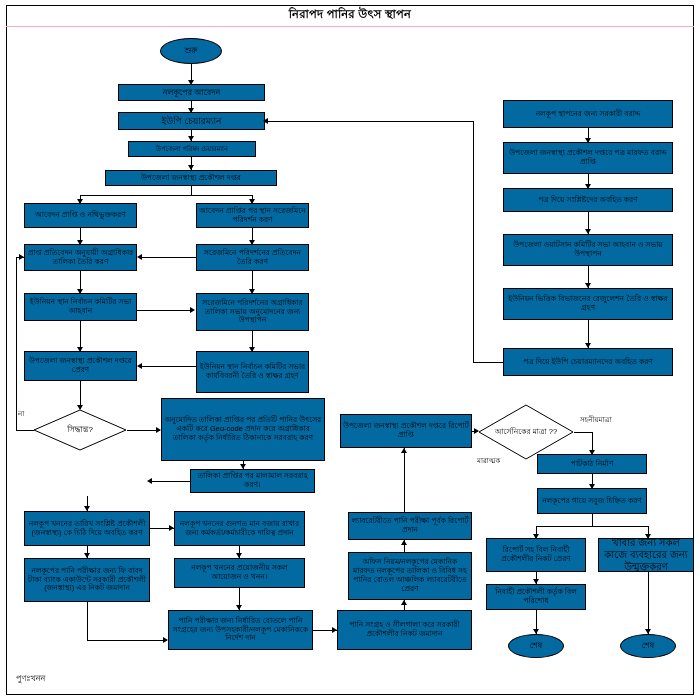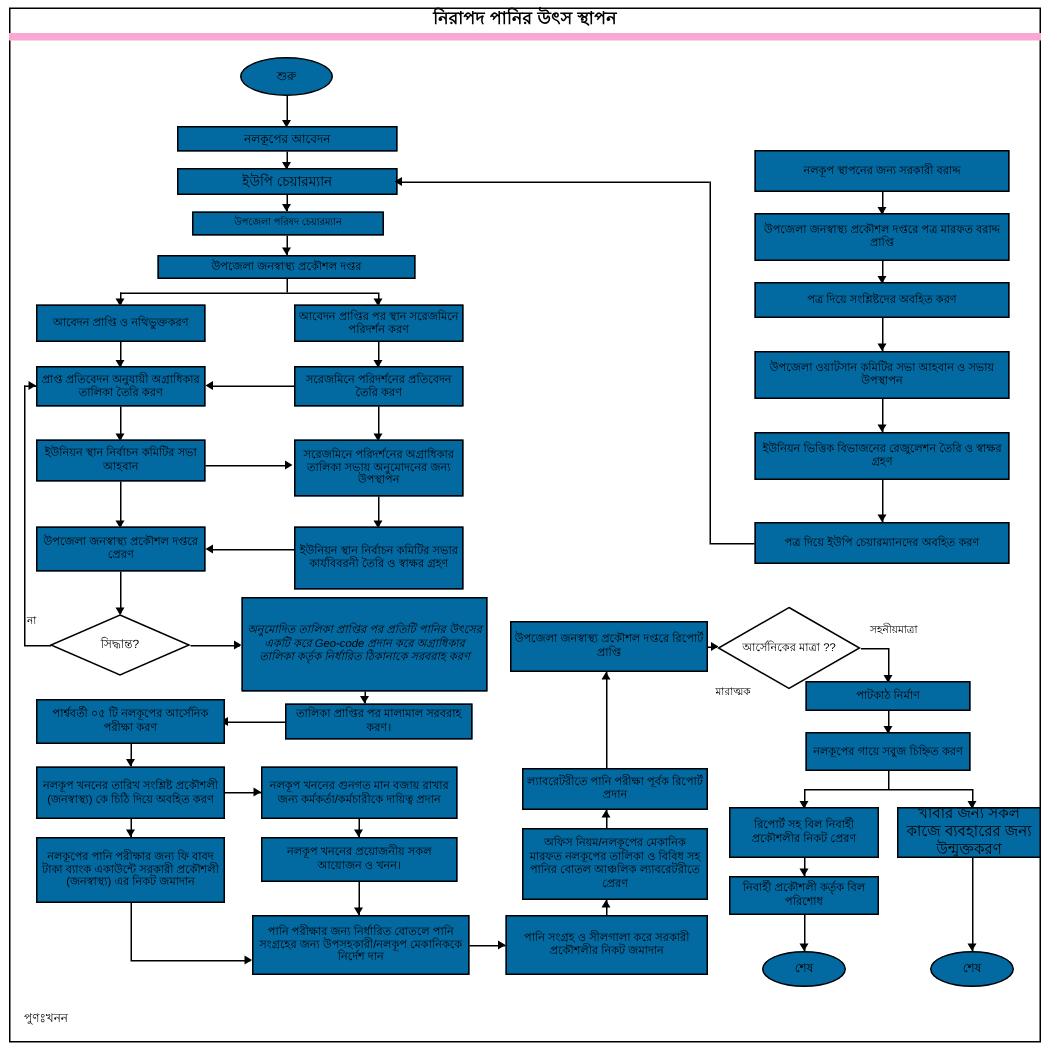--- a/index.html
+++ b/index.html
@@ -25,21 +25,21 @@
     height: 690px;
     border: 1px solid #000;
     box-sizing: border-box;
   }
   #title-bar {
     position: absolute;
     left: 6px;
     top: 5px;
     width: 688px;
     height: 22px;
-    border-bottom: 5px solid #f9a8d4;
+    border-bottom: 1px solid #f9a8d4;
     box-sizing: border-box;
     display: flex;
     align-items: center;
     justify-content: center;
   }
   #title-bar .title-text {
     font-size: 11.5px;
     font-weight: bold;
     letter-spacing: .2px;
     color: #000;
@@ -238,37 +238,34 @@
 
   <div class="free-label" style="left:18px; top:408px; font-size:7px;">না</div>
   <div class="seg h" style="left:16px; top:430px; width:18px;"></div>
   <div class="seg v" style="left:16px; top:257px; height:173px;"></div>
   <div class="seg h" style="left:16px; top:257px; width:8px;"></div>
   <div class="arrow right" style="left:19px; top:253.5px;"></div>
 
   <div class="seg h" style="left:127px; top:430px; width:33px;"></div>
   <div class="arrow right" style="left:156px; top:426.5px;"></div>
 
-  <div class="node" style="left:161px; top:398px; width:164px; height:63px; font-size:7.5px;font-style:italic;">
+  <div class="node" style="left:161px; top:398px; width:164px; height:63px; font-size:7.5px;">
     <span>অনুমোদিত তালিকা প্রাপ্তির পর প্রতিটি পানির উৎসের একটি করে Geo-code প্রদান করে অগ্রাধিকার তালিকা কর্তৃক নির্ধারিত ঠিকানাকে সরবরাহ করণ</span>
   </div>
 
   <div class="seg v" style="left:243px; top:461px; height:8px;"></div>
   <div class="arrow down" style="left:239.5px; top:464px;"></div>
 
   <div class="node" style="left:190px; top:469px; width:125px; height:24px; font-size:7.5px;">
     <span>তালিকা প্রাপ্তির পর মালামাল সরবরাহ করণ।</span>
   </div>
 
   <div class="seg h" style="left:150px; top:481px; width:40px;"></div>
   <div class="arrow left" style="left:147px; top:477.5px;"></div>
 
-  <div class="node" style="left:24px; top:466px; width:126px; height:30px; font-size:7.5px;">
-    <span>পার্শ্ববর্তী ০৫ টি নলকূপের আর্সেনিক পরীক্ষা করণ</span>
-  </div>
 
   <div class="seg v" style="left:87px; top:496px; height:15px;"></div>
   <div class="arrow down" style="left:83.5px; top:506px;"></div>
 
   <div class="node" style="left:24px; top:511px; width:126px; height:35px; font-size:7.5px;">
     <span>নলকূপ খননের তারিখ সংশ্লিষ্ট প্রকৌশলী (জনস্বাস্থ্য) কে চিঠি দিয়ে অবহিত করণ</span>
   </div>
   <div class="node" style="left:174px; top:511px; width:131px; height:35px; font-size:7.5px;">
     <span>নলকূপ খননের গুনগত মান বজায় রাখার জন্য কর্মকর্তা/কর্মচারীকে দায়িত্ব প্রদান</span>
   </div>

